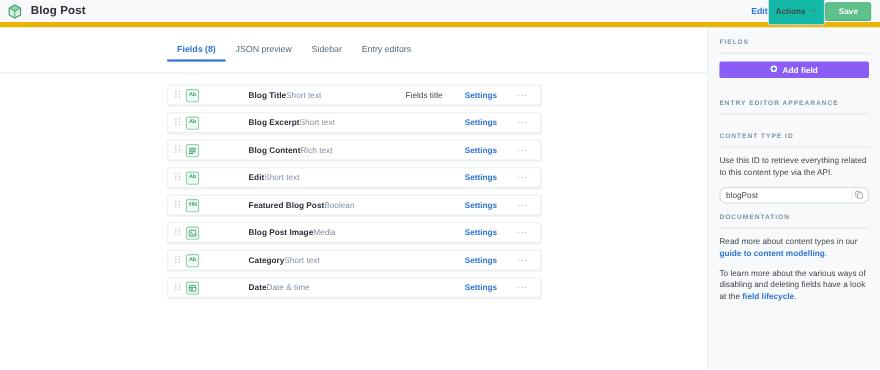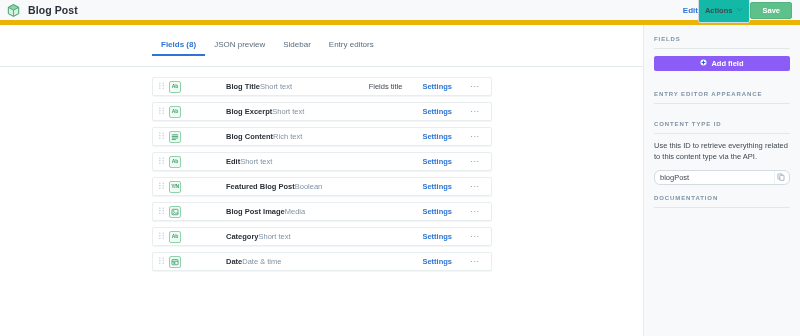--- a/index.html
+++ b/index.html
@@ -407,16 +407,18 @@
         <span class="id-value">blogPost</span>
         <span class="copy-btn">
           <svg viewBox="0 0 12 12" width="8" height="8">
             <rect x="1.4" y="1.4" width="6.3" height="7.6" rx="0.8" fill="none" stroke="#8092a3" stroke-width="1"></rect>
             <rect x="4.2" y="3.4" width="6.3" height="7.6" rx="0.8" fill="#ffffff" stroke="#8092a3" stroke-width="1"></rect>
           </svg>
         </span>
       </div>
 
       <div class="sb-heading">DOCUMENTATION</div>
+      <div class="sb-text sb-para"><span>Read more about content types in our </span><a class="sb-link">guide to content modelling</a><span>.</span></div>
+      <div class="sb-text"><span>To learn more about the various ways of disabling and deleting fields have a look at the </span><a class="sb-link">field lifecycle</a><span>.</span></div>
 
     </div>
   </div>
 </div>
 
 </body></html>

